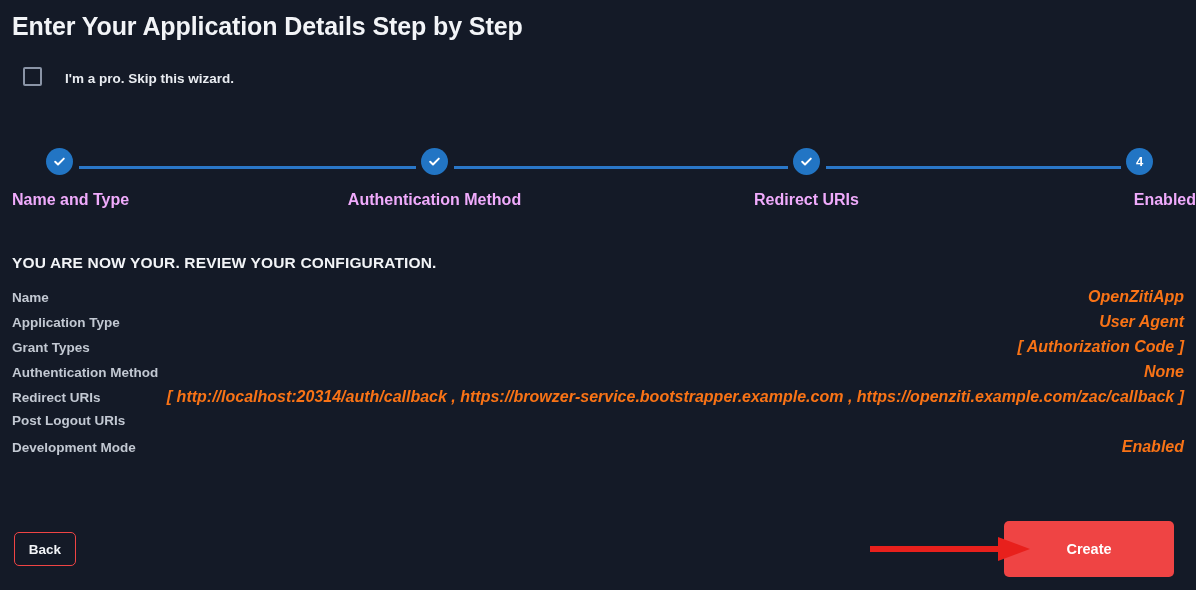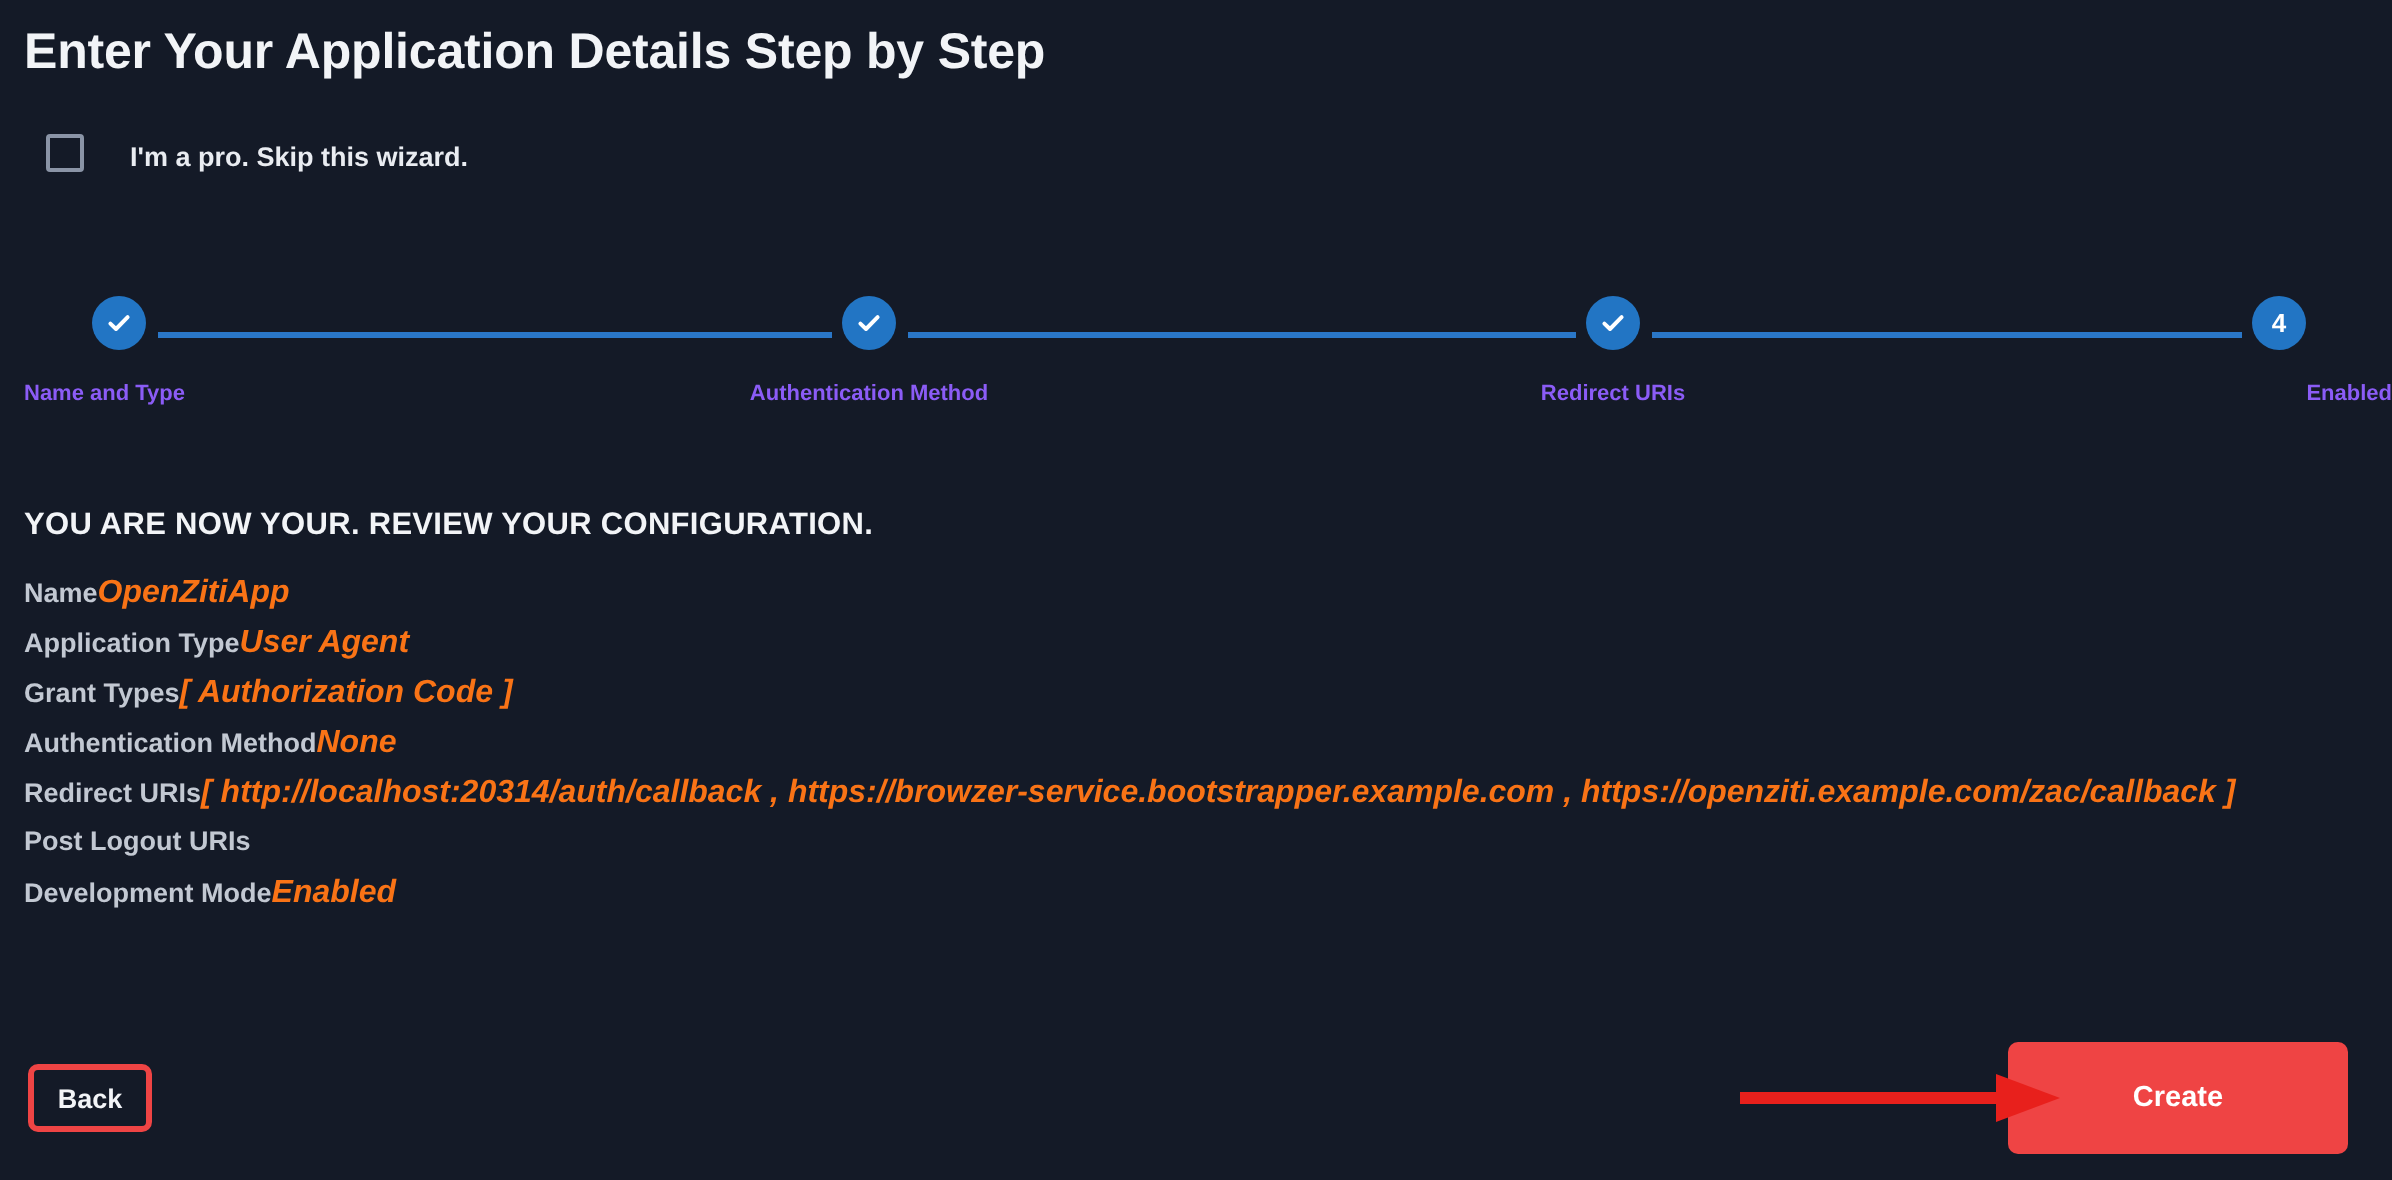--- a/index.html
+++ b/index.html
@@ -92,23 +92,23 @@
   .step-circle svg { display: block; }
   .step-num {
     font-size: 13px;
     font-weight: bold;
     color: #FFFFFF;
     line-height: 1;
   }
   .step-label {
     position: absolute;
     top: 43px;
-    font-size: 11px;
+    font-size: 16px;
     font-weight: 600;
-    color: #8b5cf6;
+    color: #f0abfc;
     white-space: nowrap;
     text-align: right;
   }
 
   
   .step-1 { left: 46px; }
   .step-2 { left: 421px; }
   .step-3 { left: 793px; }
   .step-4 { left: 1126px; }
 
@@ -136,22 +136,24 @@
   
   .details {
     position: absolute;
     left: 12px;
     top: 288px;
     width: 1172px;
   }
   .detail-row {
     display: flex;
     align-items: baseline;
+    justify-content: space-between;
     height: 25px;
     white-space: nowrap;
+    gap: 12px;
   }
   .detail-label {
     font-size: 13.5px;
     font-weight: 600;
     color: #C2C8D2;
   }
   .detail-value {
     font-size: 16px;
     font-weight: bold;
     color: #f97316;
@@ -159,21 +161,21 @@
     font-style: italic;
   }
 
   
   .btn-back {
     position: absolute;
     left: 14px;
     top: 532px;
     width: 62px;
     height: 34px;
-    border: 3px solid #ef4444;
+    border: 1px solid #ef4444;
     border-radius: 5px;
     background: transparent;
     color: #F2F4F7;
     font-family: "Liberation Sans", sans-serif;
     font-size: 13.5px;
     font-weight: bold;
     cursor: pointer;
   }
   .btn-create {
     position: absolute;

